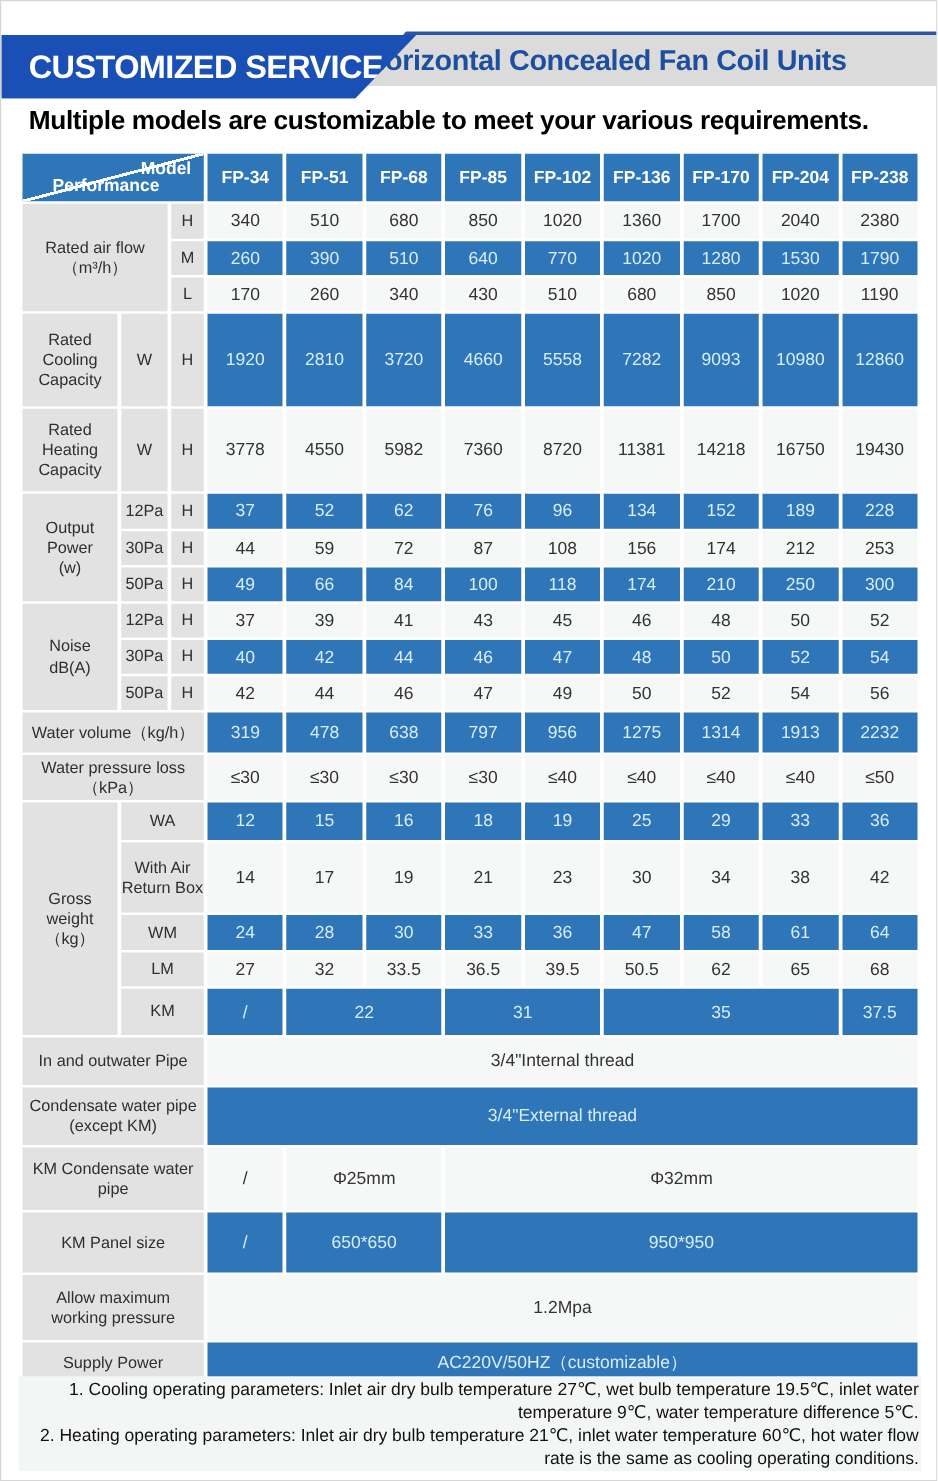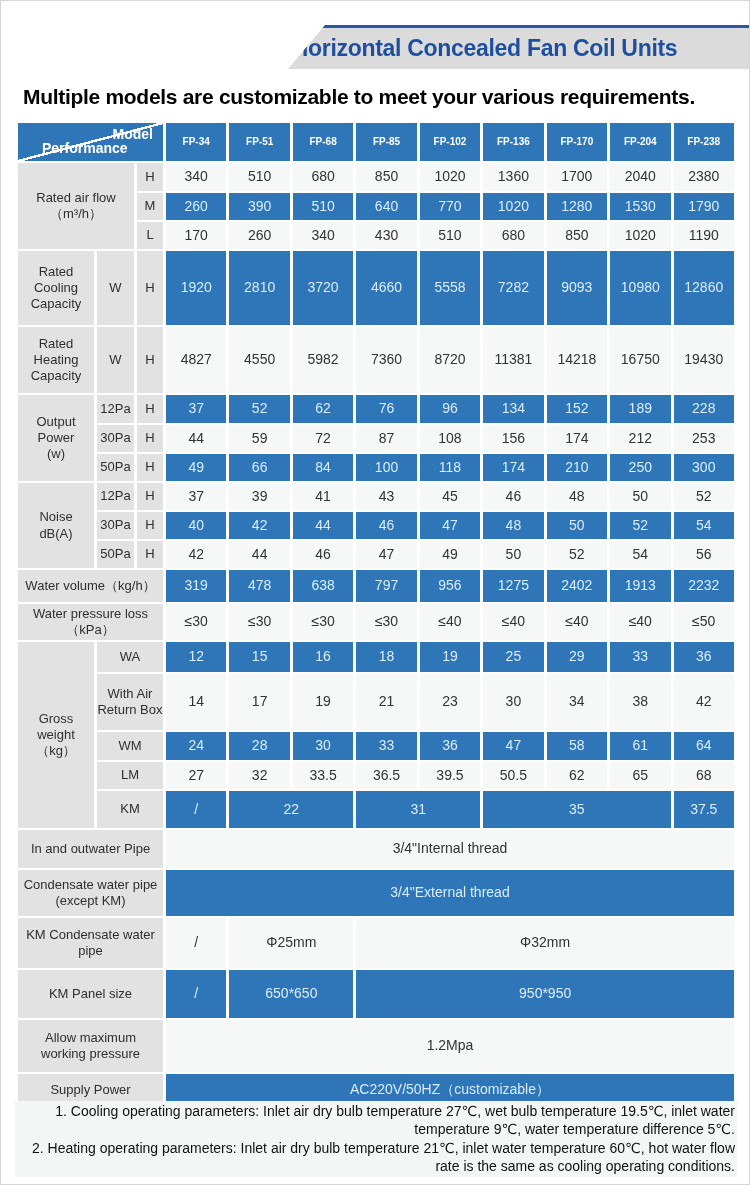--- a/index.html
+++ b/index.html
@@ -36,21 +36,21 @@
   }
   
   table.spec{
     position:absolute;left:14px;top:120px;width:722px;
     border-collapse:separate;border-spacing:3px 2px;table-layout:fixed;
   }
   table.spec td{
     text-align:center;vertical-align:middle;padding:1px 0;
     line-height:1.25;overflow:hidden;
   }
-  td.hdr{background:#2e76b8;color:#ffffff;font-weight:bold;font-size:10px;}
+  td.hdr{background:#2e76b8;color:#ffffff;font-weight:bold;font-size:14px;}
   td.lbl{background:#e2e2e2;color:#2f2f2f;font-size:13px;white-space:pre-line;}
   td.lt {background:#f6f7f7;color:#333333;font-size:14px;}
   td.bl {background:#2e76b8;color:#d9edfb;font-size:14px;}
   td.corner{
     position:relative;background:
       linear-gradient(to right bottom,
         rgba(0,0,0,0) calc(50% - 1.2px),#ffffff calc(50% - 1.2px),
         #ffffff calc(50% + 1.2px),rgba(0,0,0,0) calc(50% + 1.2px)),
       #2e76b8;
     color:#fff;font-size:14px;font-weight:bold;
@@ -65,20 +65,23 @@
   }
   .notes p{margin:0;text-align:right;}
 </style>
 </head>
 <body>
 
 <div class="page">
 
   <div class="banner-gray">
     <span class="txt">Horizontal Concealed Fan Coil Units</span>
+  </div>
+  <div class="banner-blue">
+    <span class="txt">CUSTOMIZED SERVICE</span>
   </div>
 
   <div class="subtitle">Multiple models are customizable to meet your various requirements.</div>
 
   <table class="spec">
     <colgroup>
       <col style="width:76px">
         <col style="width:37px">
         <col style="width:26px">
       <col>
@@ -160,21 +163,21 @@
           <td class="bl">9093</td>
           <td class="bl">10980</td>
           <td class="bl">12860</td>
         </tr>
         <tr style="height: 66px;">
           <td class="lbl">Rated
 Heating
 Capacity</td>
           <td class="lbl">W</td>
           <td class="lbl">H</td>
-          <td class="lt">4827</td>
+          <td class="lt">3778</td>
           <td class="lt">4550</td>
           <td class="lt">5982</td>
           <td class="lt">7360</td>
           <td class="lt">8720</td>
           <td class="lt">11381</td>
           <td class="lt">14218</td>
           <td class="lt">16750</td>
           <td class="lt">19430</td>
         </tr>
         <tr style="height: 28px;">
@@ -261,21 +264,21 @@
           <td class="lt">56</td>
         </tr>
         <tr style="height: 32px;">
           <td class="lbl" colspan="3">Water volume（kg/h）</td>
           <td class="bl">319</td>
           <td class="bl">478</td>
           <td class="bl">638</td>
           <td class="bl">797</td>
           <td class="bl">956</td>
           <td class="bl">1275</td>
-          <td class="bl">2402</td>
+          <td class="bl">1314</td>
           <td class="bl">1913</td>
           <td class="bl">2232</td>
         </tr>
         <tr style="height: 36px;">
           <td class="lbl" colspan="3">Water pressure loss
 （kPa）</td>
           <td class="lt">≤30</td>
           <td class="lt">≤30</td>
           <td class="lt">≤30</td>
           <td class="lt">≤30</td>

